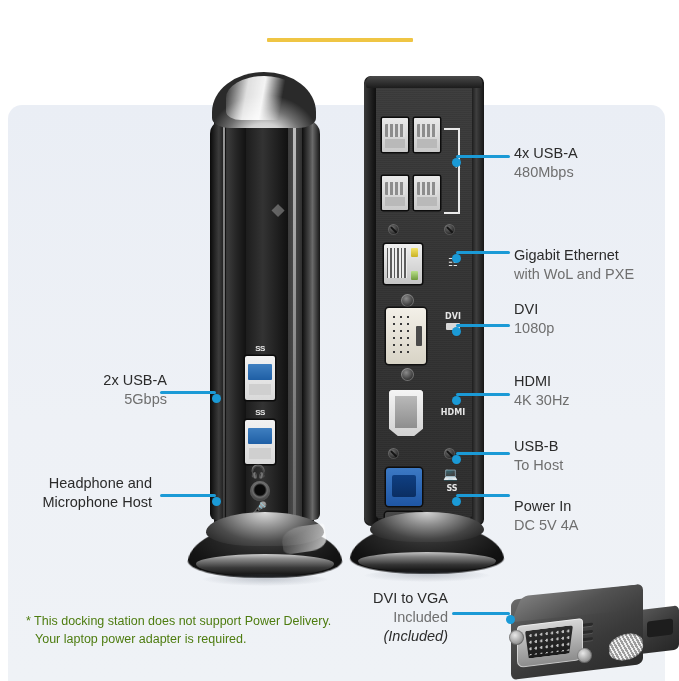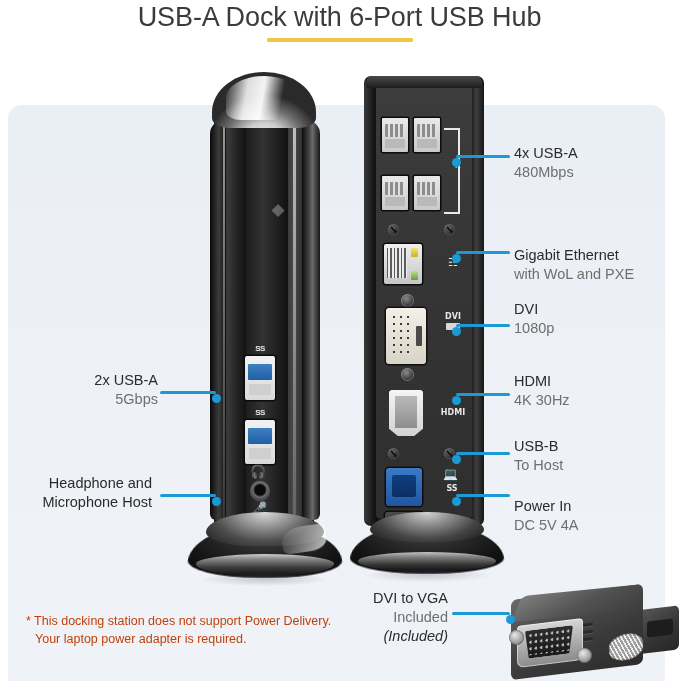--- a/index.html
+++ b/index.html
@@ -418,29 +418,28 @@
     font-size: 14.5px; color: #2b2b2b; line-height: 19px; white-space: nowrap;
     font-style: italic;
   }
   .lbl.right { text-align: left; }
   .lbl.left  { text-align: right; }
   .lbl.center{ text-align: right; }
 
   
   .footnote {
     position: absolute; left: 26px; top: 612px; width: 360px;
-    font-size: 12.5px; color: #c2410c; line-height: 18px;
+    font-size: 12.5px; color: #4d7c0f; line-height: 18px;
   }
   .footnote .fn2 { padding-left: 9px; }
 </style>
 </head>
 <body>
 
 <div class="title-wrap">
-  <div class="title">USB-A Dock with 6-Port USB Hub</div>
   <div class="title-underline"></div>
 </div>
 
 <div class="panel"></div>
 
 <div class="front-dock">
   <div class="fd-body"></div>
   <div class="fd-edge-l"></div>
   <div class="fd-edge-r"></div>
   <div class="fd-center-strip"></div>
@@ -619,21 +618,21 @@
 </div>
 <div class="lbl right" style="left:514px; top:497px;">
   <div class="l1">Power In</div>
   <div class="l2">DC 5V 4A</div>
 </div>
 
 <div class="callout">
   <div class="ln" style="left:160px; top:391px; width:56px;"></div>
   <div class="dot" style="left:212px; top:394px;"></div>
 </div>
-<div class="lbl left" style="left:6px; top:371px; width:152px;">
+<div class="lbl left" style="left:15px; top:371px; width:152px;">
   <div class="l1">2x USB-A</div>
   <div class="l2">5Gbps</div>
 </div>
 
 <div class="callout">
   <div class="ln" style="left:160px; top:494px; width:56px;"></div>
   <div class="dot" style="left:212px; top:497px;"></div>
 </div>
 <div class="lbl left" style="left:0px; top:474px; width:152px;">
   <div class="l1">Headphone and</div>

